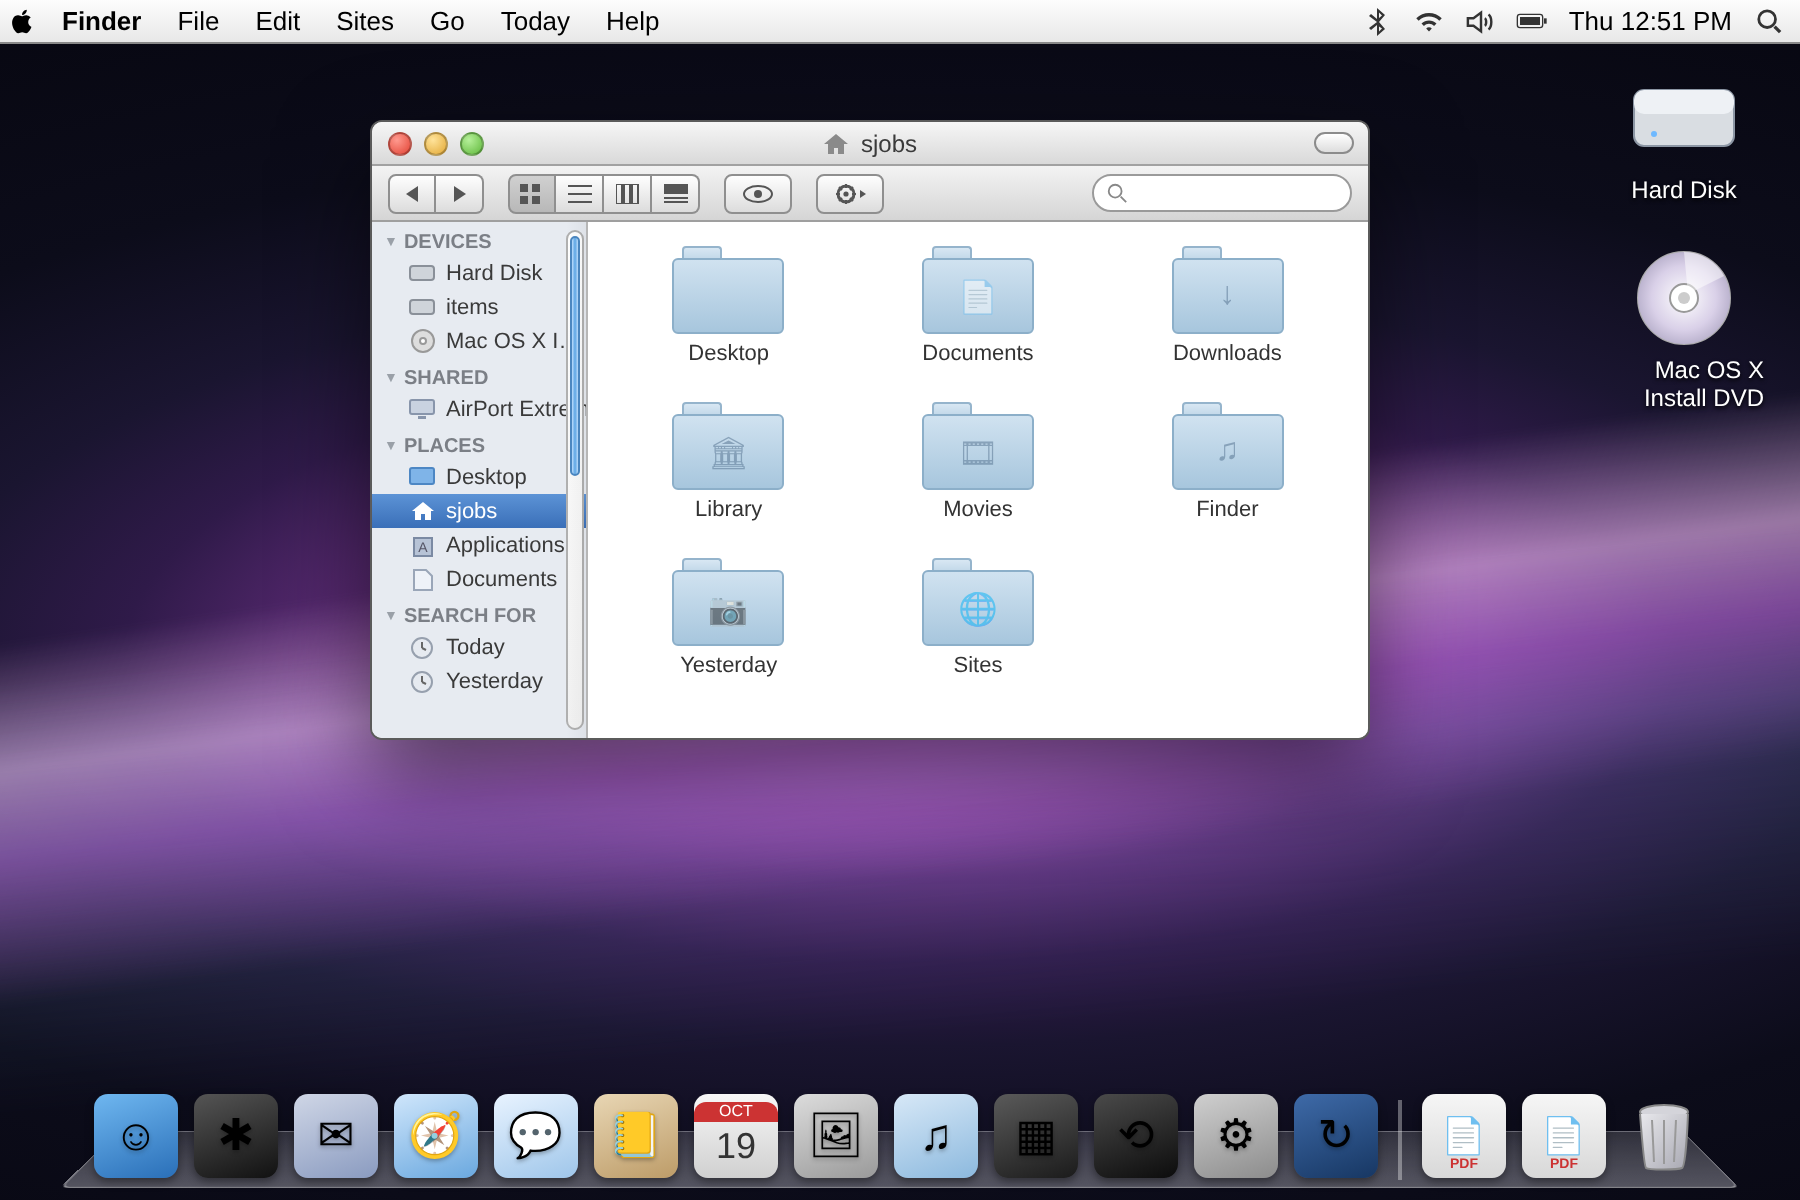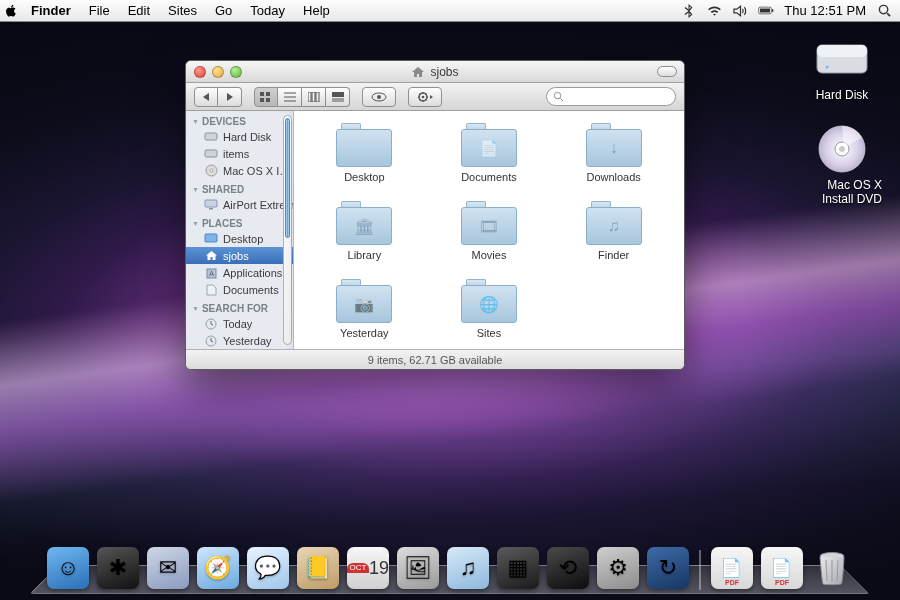--- a/index.html
+++ b/index.html
@@ -399,23 +399,20 @@
         <div class="folder">
           <div class="fic">
             <div class="tab"></div>
             <div class="bod"></div>
             <div class="emb">🌐</div>
           </div>
           <span>Sites</span>
         </div>
       </div>
   </div>
-  <div class="statusbar">
-      <span>9 items, 62.71 GB available</span>
-    </div>
 </div>
 
 <div class="dock-wrap">
   <div class="dock" id="dock">
       <div class="dockitem">
         <div class="di" style="background:linear-gradient(160deg,#6fb7f0,#2a6fb8)">
           <span style="filter:drop-shadow(0 1px 1px rgba(0,0,0,.3))">☺</span>
         </div>
       </div>
       <div class="dockitem">
@@ -437,21 +434,21 @@
         <div class="di" style="background:linear-gradient(160deg,#e8f3ff,#9fc6ea)">
           <span style="filter:drop-shadow(0 1px 1px rgba(0,0,0,.3))">💬</span>
         </div>
       </div>
       <div class="dockitem">
         <div class="di" style="background:linear-gradient(160deg,#e8d6b4,#bd9c68)">
           <span style="filter:drop-shadow(0 1px 1px rgba(0,0,0,.3))">📒</span>
         </div>
       </div>
       <div class="dockitem">
-        <div class="di" style="background:linear-gradient(#f7f7f7,#d0d0d0);flex-direction:row;font-size:9px">
+        <div class="di" style="background:linear-gradient(#f7f7f7,#d0d0d0);flex-direction:column;font-size:9px">
           <div style="background:#c33;color:#fff;width:100%;text-align:center;border-radius:6px 6px 0 0;font-size:8px;line-height:10px">OCT</div>
           <div style="font-size:18px;color:#333;line-height:24px">19</div>
         </div>
       </div>
       <div class="dockitem">
         <div class="di" style="background:linear-gradient(160deg,#dcdcdc,#9a9a9a)">
           <span style="filter:drop-shadow(0 1px 1px rgba(0,0,0,.3))">🖼</span>
         </div>
       </div>
       <div class="dockitem">

